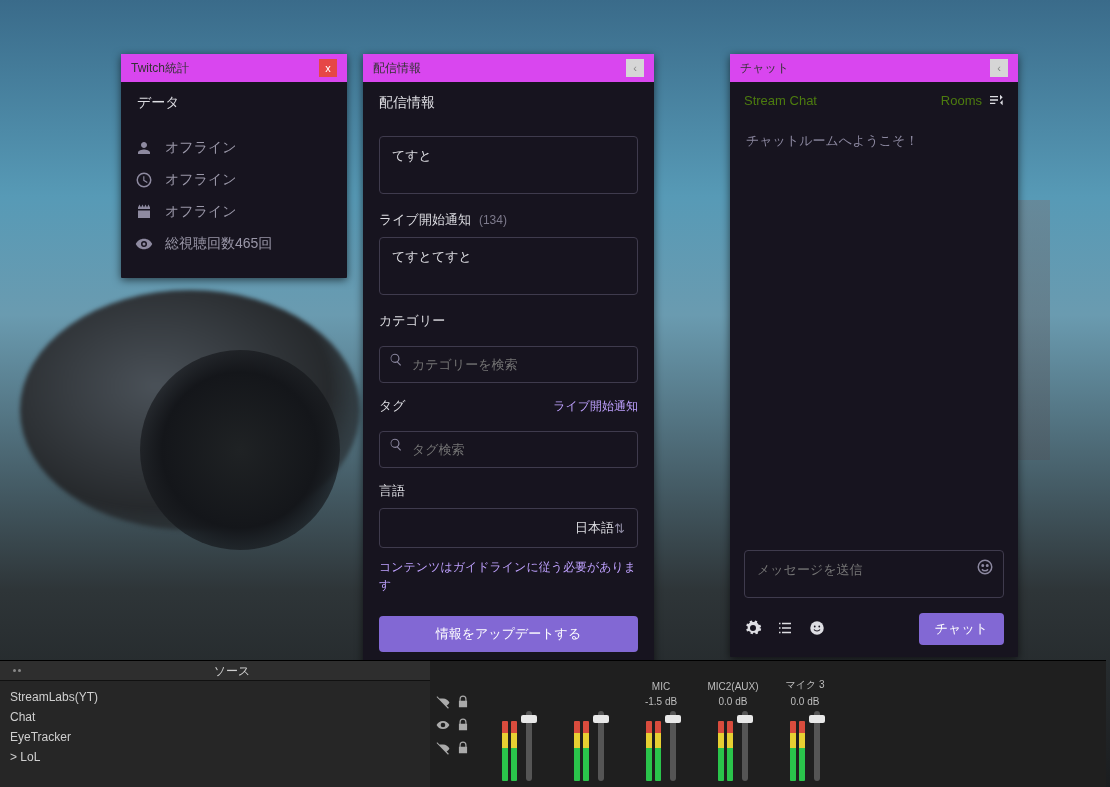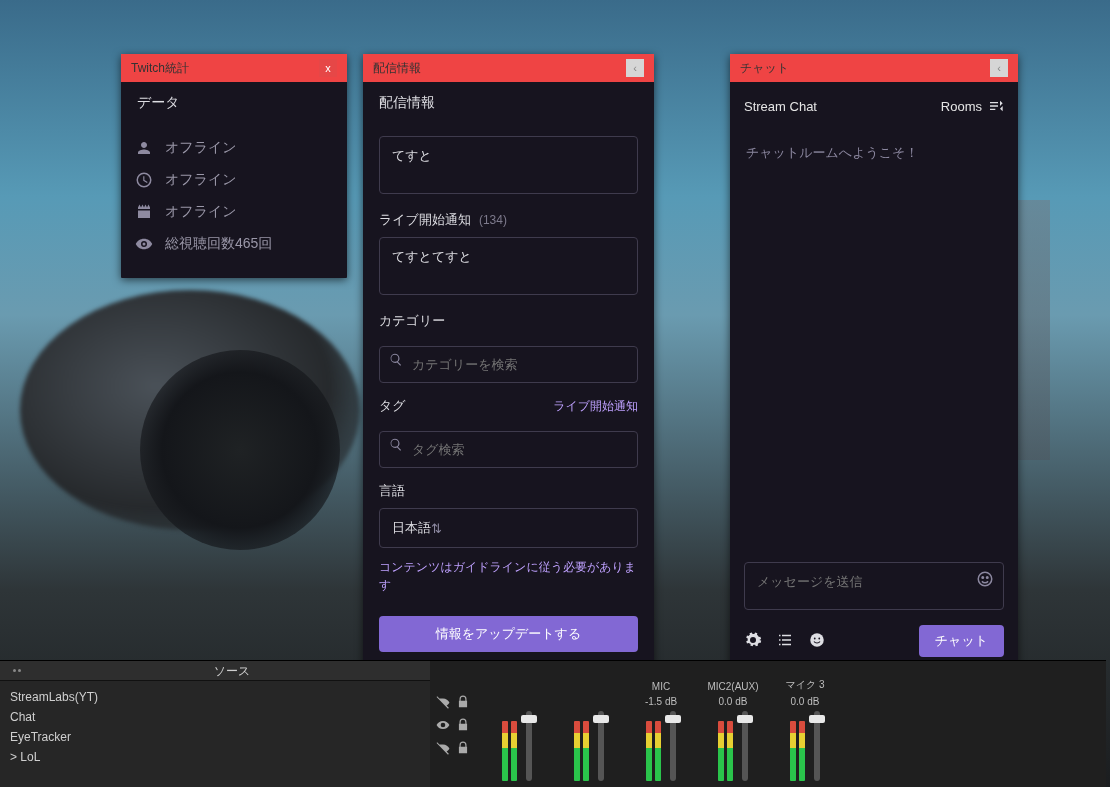--- a/index.html
+++ b/index.html
@@ -9,21 +9,21 @@
     position:relative;
     color:#dedee3;
     font-size:13px;
   }
   
   .bg-dark1 { position:absolute; left:20px; top:290px; width:340px; height:240px; background:radial-gradient(ellipse at 40% 40%, #4a5158 0%, #26292c 60%, transparent 100%); border-radius:50%; filter:blur(2px); }
   .bg-dark2 { position:absolute; left:140px; top:350px; width:200px; height:200px; background:radial-gradient(circle, #1f2224 0%, #14161a 55%, transparent 100%); border-radius:50%; }
   .bg-building { position:absolute; right:60px; top:200px; width:180px; height:260px; background:linear-gradient(#6f7e88,#4d5860); opacity:.6; }
   
   .panel { position:absolute; background:#17141f; box-shadow:0 2px 8px rgba(0,0,0,.6); border-radius:1px; }
-  .panel-header { background:#ef4444; color:#333; height:28px; line-height:28px; padding:0 10px; display:flex; justify-content:space-between; align-items:center; font-size:12px; }
+  .panel-header { background:#d946ef; color:#333; height:28px; line-height:28px; padding:0 10px; display:flex; justify-content:space-between; align-items:center; font-size:12px; }
   .panel-header .closebtn { width:18px; height:18px; display:flex; align-items:center; justify-content:center; cursor:pointer; }
   .closebtn.red { background:#e64747; color:#fff; font-size:11px; }
   .closebtn.grey { background:#d6d6d6; color:#888; font-size:11px; }
   .section-title { padding:12px 16px; color:#dedee3; font-size:14px; border-bottom:0; }
   
   .stats-list { padding:8px 14px 18px; }
   .stats-list .item { display:flex; align-items:center; gap:12px; padding:7px 0; color:#9a97a8; font-size:14px; }
   .stats-list .item svg { width:18px; height:18px; flex:0 0 18px; fill:#8e8aa0; }
   
   .si-body { padding:4px 16px 20px; }
@@ -31,28 +31,28 @@
   .field-label .count { color:#7d7a8c; font-size:12px; }
   .field-label .linkish { margin-left:auto; color:#bfa1ff; font-size:12px; cursor:pointer; }
   textarea.si-txt, input.si-inp, .si-select {
     width:100%; margin-top:8px; background:#17141f; border:1px solid #3f3b4d; border-radius:4px;
     color:#dedee3; padding:10px 12px; font-size:13px; outline:none; resize:none;
   }
   textarea.si-txt { height:58px; }
   .search-wrap { position:relative; margin-top:8px; }
   .search-wrap .sicon { position:absolute; left:10px; top:50%; transform:translateY(-50%); color:#8c88a0; }
   .search-wrap input { padding-left:32px; }
-  .si-select { display:flex; align-items:center; justify-content:flex-start; cursor:pointer; }
+  .si-select { display:flex; align-items:center; justify-content:flex-end; cursor:pointer; }
   .guideline { color:#bfa1ff; font-size:12px; margin-top:10px; line-height:1.5; }
   .update-btn {
     margin-top:22px; width:100%; height:36px; background:#8268d4; color:#fff; border:none; border-radius:4px;
     font-size:13px; cursor:pointer;
   }
   
-  .chat-sub { background:#17141f; padding:16px 14px; display:flex; justify-content:space-between; align-items:center; color:#e5e5e5; font-size:13px; }
+  .chat-sub { background:#17141f; padding:10px 14px; display:flex; justify-content:space-between; align-items:center; color:#4d7c0f; font-size:13px; }
   .chat-sub .rooms { display:flex; align-items:center; gap:6px; cursor:pointer; }
   .chat-body { height:432px; padding:14px 16px; color:#8c88a0; font-size:13px; }
   .chat-input-wrap { margin:0 14px; position:relative; }
   .chat-input { width:100%; height:48px; background:#17141f; border:1px solid #3f3b4d; border-radius:4px; color:#dedee3; padding:10px 36px 10px 12px; font-size:13px; resize:none; outline:none; }
   .chat-emote { position:absolute; right:10px; top:8px; color:#8c88a0; }
   .chat-footer { display:flex; align-items:center; justify-content:space-between; padding:12px 14px; }
   .chat-footer .icons { display:flex; gap:14px; color:#dedee3; }
   .chat-footer .icons svg { width:18px; height:18px; fill:#dedee3; }
   .chat-sendbtn { background:#8268d4; color:#fff; border:none; border-radius:4px; padding:7px 16px; font-size:13px; cursor:pointer; }
   

